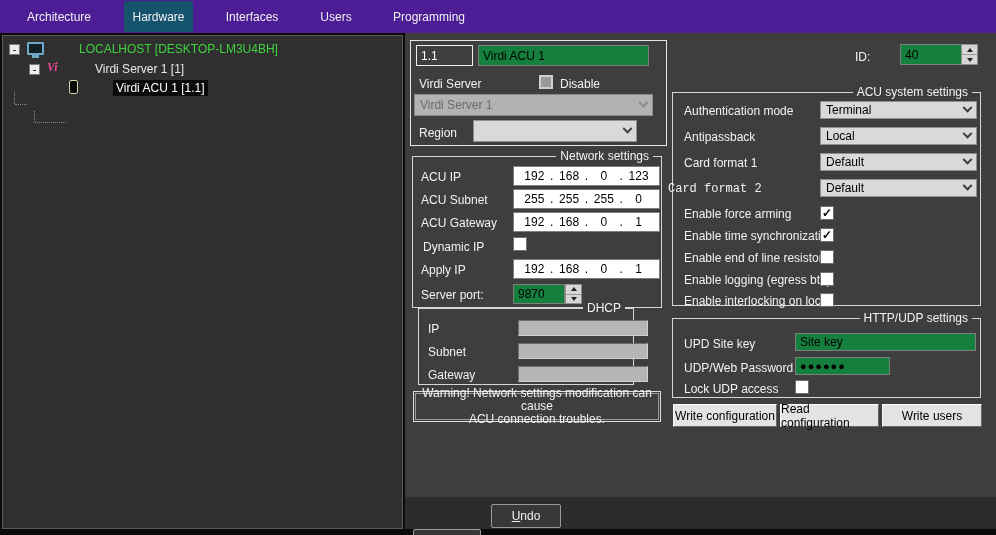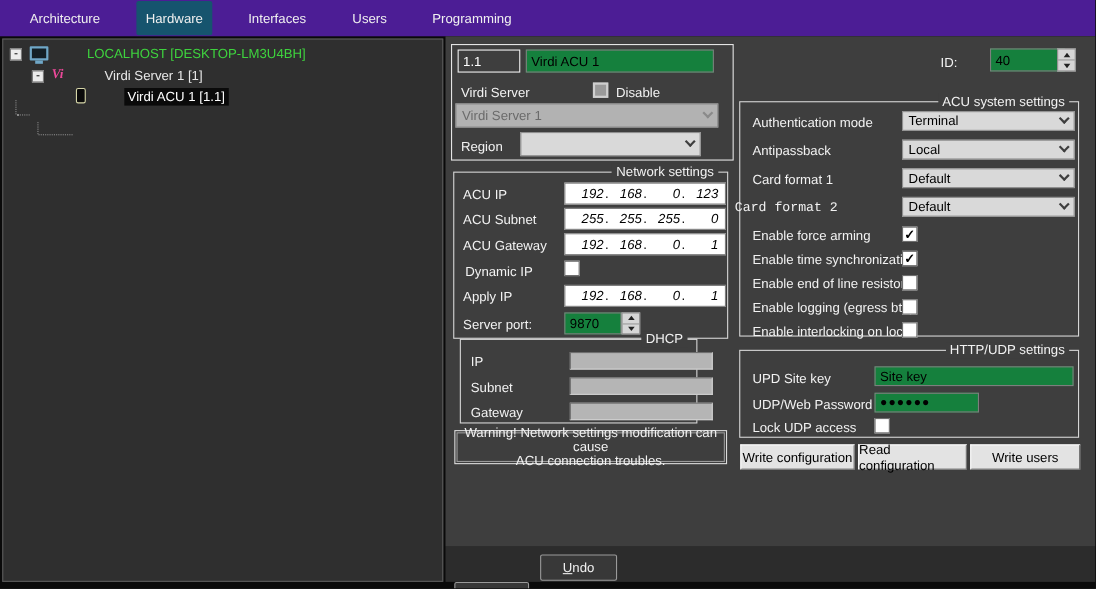--- a/index.html
+++ b/index.html
@@ -35,21 +35,21 @@
   .lbl { position:absolute; color:#f2f2f2; white-space:nowrap; }
   .groupbox { position:absolute; border:1px solid #d6d6d6; }
   .gb-title { position:absolute; top:-8px; right:8px; background:#3e3e3e; padding:0 4px;
               color:#f2f2f2; line-height:15px; white-space:nowrap; }
   .tfield { position:absolute; background:#15803d; border:1px solid #7e7e7e; color:#000;
             display:flex; align-items:center; padding:0 4px; overflow:hidden; white-space:nowrap; }
   .tfield.dark { background:#3e3e3e; border:1px solid #f0f0f0; color:#fff; }
   .tfield.disabled { background:#b5b5b5; border-color:#6e6e6e #cfcfcf #cfcfcf #6e6e6e; }
   .ip-field { position:absolute; background:#fff; border:1px solid #7e7e7e; color:#000;
               display:flex; align-items:center; padding:0 6px; }
-  .ip-field .oct { flex:1; text-align:right;font-style:italic; }
+  .ip-field .oct { flex:1; text-align:center; }
   .ip-field .dot { width:6px; text-align:center; color:#000; }
   .combo { position:absolute; border:1px solid #8f8f8f; background:#d9d9d9; color:#000;
            display:flex; align-items:center; padding:0 5px; }
   .combo .chev { margin-left:auto; width:7px; height:7px; border-right:2px solid #3e3e3e;
                  border-bottom:2px solid #3e3e3e; transform:rotate(45deg) translate(-2px,-2px); }
   .combo.disabled { background:#b2b2b2; color:#6b6b6b; border-color:#8a8a8a; }
   .combo.disabled .chev { border-color:#8a8a8a; }
   .cb { position:absolute; width:14px; height:14px; background:#fff; border:1px solid #6e6e6e;
         text-align:center; line-height:13px; font-size:12px; font-weight:bold; color:#000; }
   .cb.checked::after { content:"✓"; }

